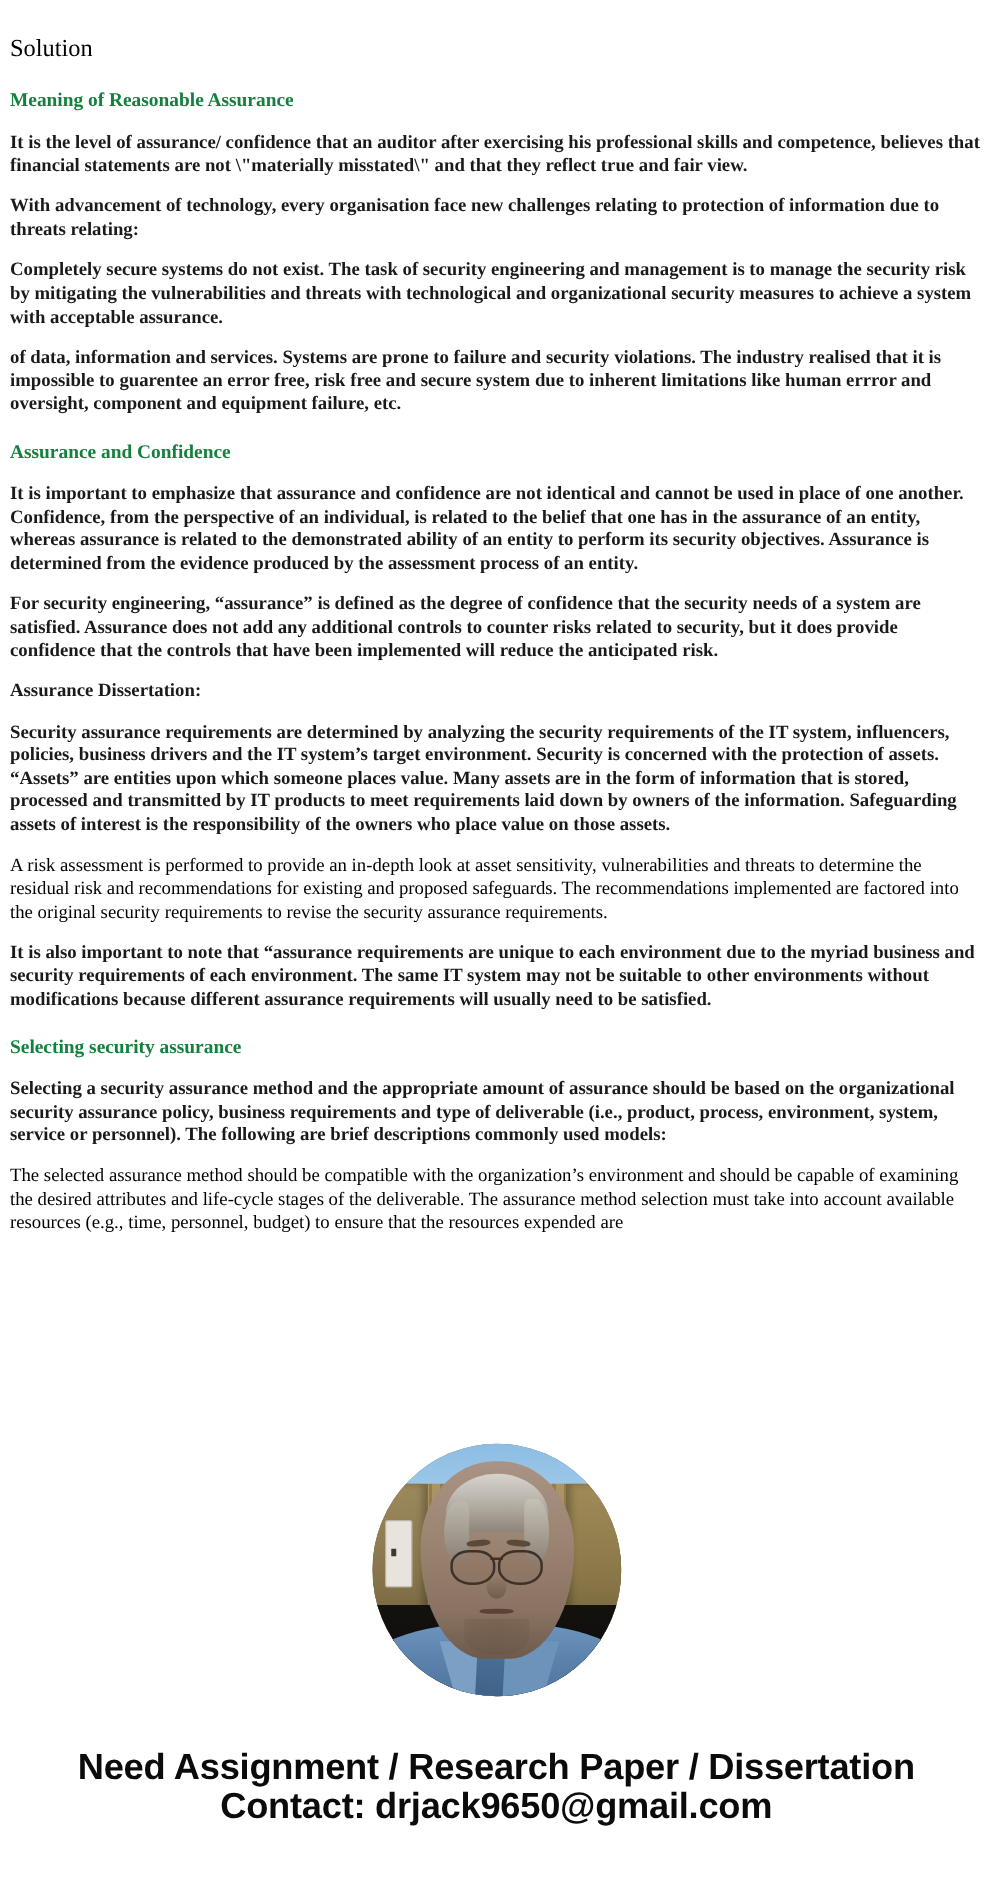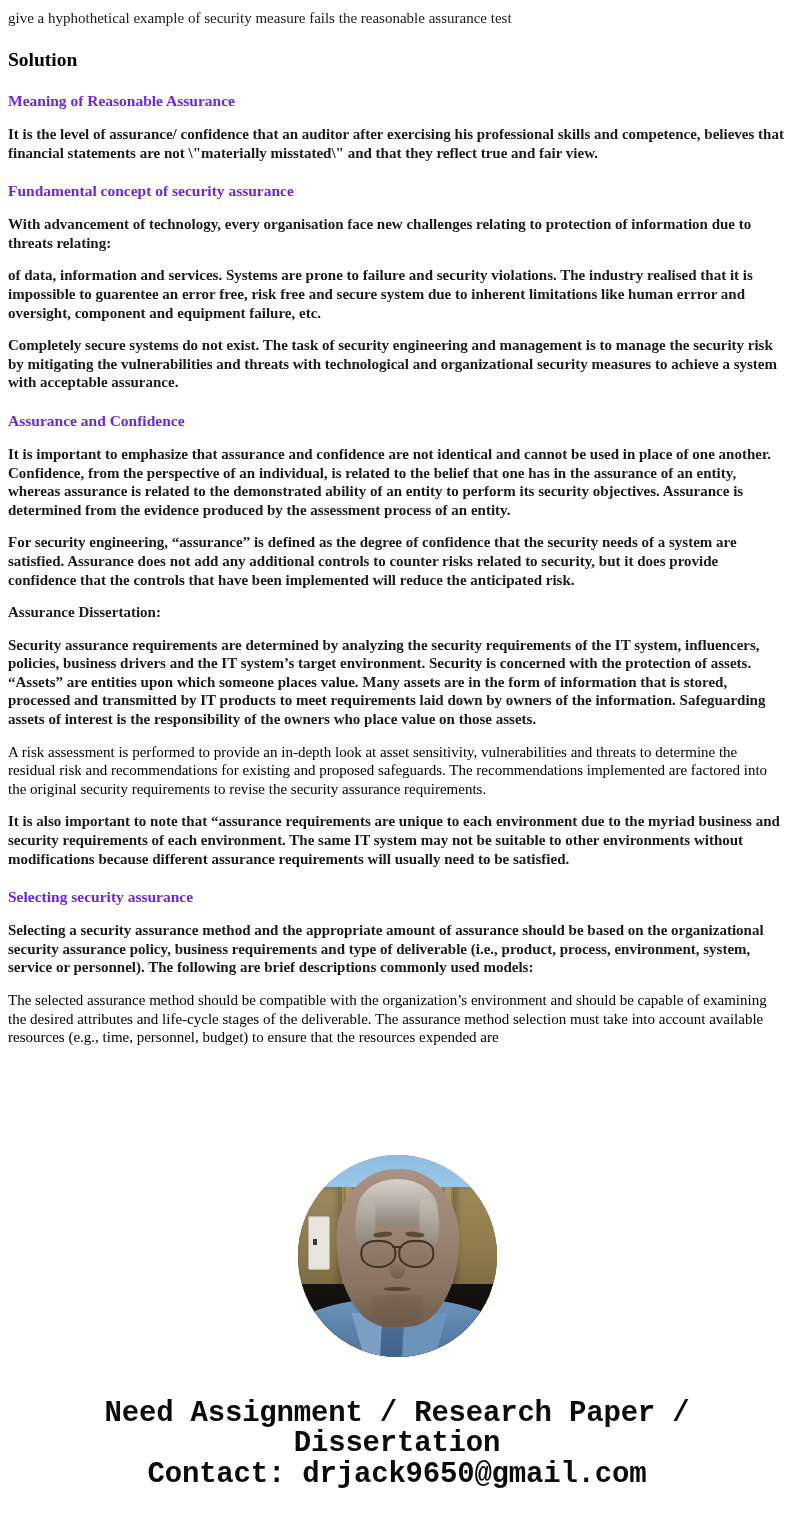--- a/index.html
+++ b/index.html
@@ -34,31 +34,31 @@
     font-size: 15px;
     line-height: 19px;
     margin: 0 0 0 0;
     padding-top: 1px;
     color: #1a1a1a;
   }
 
   .h-solution {
     font-size: 19.5px;
     line-height: 24px;
-    font-weight: bold;
+    font-weight: normal;
     margin: 20px 0 0 0;
     color: #000;
   }
 
   .h-sub {
     font-size: 15.5px;
     line-height: 20px;
     font-weight: bold;
     margin: 19px 0 0 0;
-    color: #6d28d9;
+    color: #15803d;
   }
 
   p.body {
     font-size: 15px;
     line-height: 18.6px;
     margin: 14px 0 0 0;
     color: #1a1a1a;
     text-align: left;
     font-weight: bold;
   }
@@ -215,47 +215,45 @@
     border-radius: 0 0 50% 50%;
   }
 
   
   .footer {
     position: absolute;
     left: 0;
     top: 1399px;
     width: 794px;
     text-align: center;
-    font-family: Liberation Mono, monospace;
+    font-family: Liberation Sans, sans-serif;
     font-weight: bold;
     font-size: 29px;
     line-height: 30px;
     color: #0b0b0b;
     letter-spacing: -0.2px;
   }
   .footer .line2 { display: block; }
   .footer .line3 { display: block; margin-top: 1px; text-align: center; }
 </style>
 </head>
 <body>
 
 <div class="doc">
 
-  <p class="q-line">give a hyphothetical example of security measure fails the reasonable assurance test</p>
 
   <h2 class="h-solution">Solution</h2>
 
   <h3 class="h-sub">Meaning of Reasonable Assurance</h3>
   <p class="body">It is the level of assurance/ confidence that an auditor after exercising his professional skills and competence, believes that financial statements are not \"materially misstated\" and that they reflect true and fair view.</p>
 
 
-  <h3 class="h-sub">Fundamental concept of security assurance</h3>
   <p class="body">With advancement of technology, every organisation face new challenges relating to protection of information due to threats relating:</p>
+  <p class="body">Completely secure systems do not exist. The task of security engineering and management is to manage the security risk by mitigating the vulnerabilities and threats with technological and organizational security measures to achieve a system with acceptable assurance.</p>
   <p class="body">of data, information and services. Systems are prone to failure and security violations. The industry realised that it is impossible to guarentee an error free, risk free and secure system due to inherent limitations like human errror and oversight, component and equipment failure, etc.</p>
-  <p class="body">Completely secure systems do not exist. The task of security engineering and management is to manage the security risk by mitigating the vulnerabilities and threats with technological and organizational security measures to achieve a system with acceptable assurance.</p>
 
   <h3 class="h-sub">Assurance and Confidence</h3>
   <p class="body">It is important to emphasize that assurance and confidence are not identical and cannot be used in place of one another. Confidence, from the perspective of an individual, is related to the belief that one has in the assurance of an entity, whereas assurance is related to the demonstrated ability of an entity to perform its security objectives. Assurance is determined from the evidence produced by the assessment process of an entity.</p>
   <p class="body">For security engineering, “assurance” is defined as the degree of confidence that the security needs of a system are satisfied. Assurance does not add any additional controls to counter risks related to security, but it does provide confidence that the controls that have been implemented will reduce the anticipated risk.</p>
   <p class="body">Assurance Dissertation:</p>
   <p class="body">Security assurance requirements are determined by analyzing the security requirements of the IT system, influencers, policies, business drivers and the IT system’s target environment. Security is concerned with the protection of assets. “Assets” are entities upon which someone places value. Many assets are in the form of information that is stored, processed and transmitted by IT products to meet requirements laid down by owners of the information. Safeguarding assets of interest is the responsibility of the owners who place value on those assets.</p>
   <p class="body bold">A risk assessment is performed to provide an in-depth look at asset sensitivity, vulnerabilities and threats to determine the residual risk and recommendations for existing and proposed safeguards. The recommendations implemented are factored into the original security requirements to revise the security assurance requirements.</p>
   <p class="body">It is also important to note that “assurance requirements are unique to each environment due to the myriad business and security requirements of each environment. The same IT system may not be suitable to other environments without modifications because different assurance requirements will usually need to be satisfied.</p>
 
   <h3 class="h-sub">Selecting security assurance</h3>

